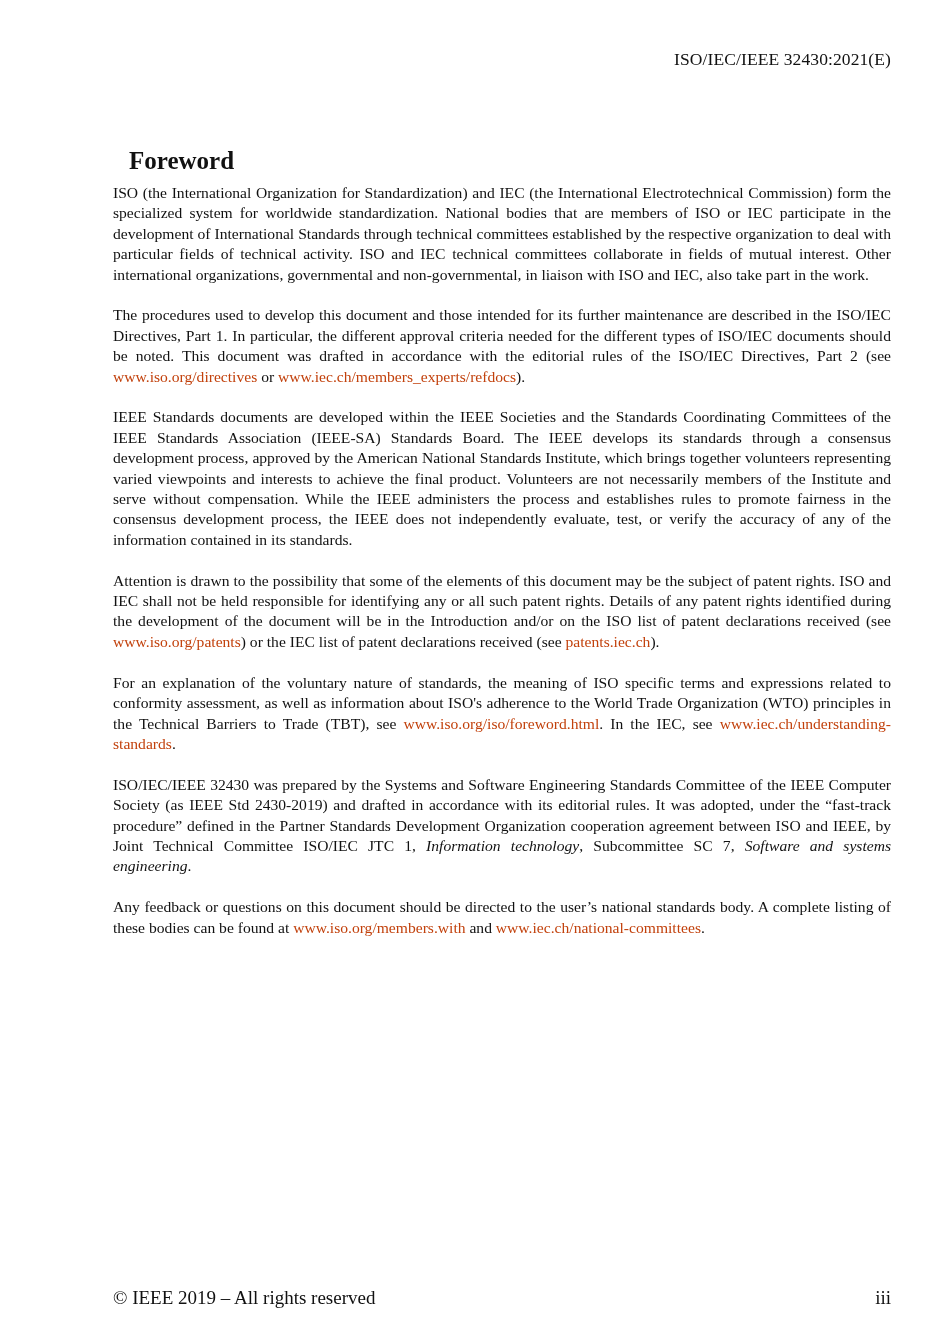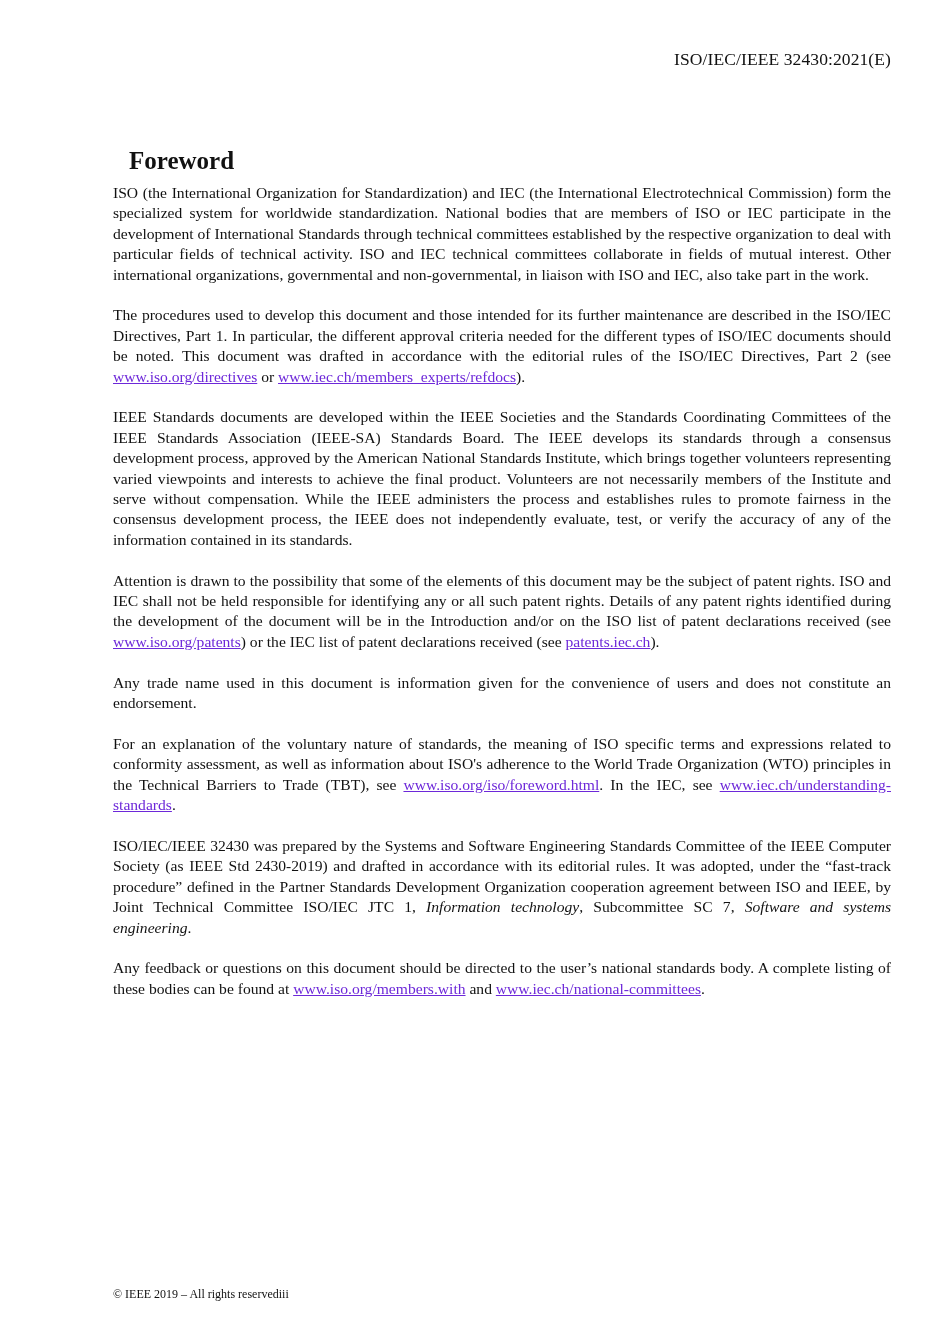--- a/index.html
+++ b/index.html
@@ -38,51 +38,50 @@
       width: 778px;
       font-size: 15.6px;
       line-height: 20.4px;
     }
     .body-text p {
       margin: 0 0 20.4px 0;
       text-align: justify;
       hyphens: none;
     }
     a.link {
-      color: #6d28d9;
-      text-decoration: underline;
+      color: #c2410c;
     }
     em { }
     .footer {
       position: absolute;
       top: 1287px;
       left: 113px;
       width: 778px;
-      font-size: 12px;
+      font-size: 19px;
       display: flex;
+      justify-content: space-between;
       font-family: Liberation Serif, serif;
     }
   </style>
 </head>
 <body>
 
 <div class="page-header">ISO/IEC/IEEE 32430:2021(E)</div>
 
 <h1 class="page-title">Foreword</h1>
 
 <div class="body-text">
   <p>ISO (the International Organization for Standardization) and IEC (the International Electrotechnical Commission) form the specialized system for worldwide standardization. National bodies that are members of ISO or IEC participate in the development of International Standards through technical committees established by the respective organization to deal with particular fields of technical activity. ISO and IEC technical committees collaborate in fields of mutual interest. Other international organizations, governmental and non-governmental, in liaison with ISO and IEC, also take part in the work.</p>
 
   <p><span>The procedures used to develop this document and those intended for its further maintenance are described in the ISO/IEC Directives, Part 1. In particular, the different approval criteria needed for the different types of ISO/IEC documents should be noted. This document was drafted in accordance with the editorial rules of the ISO/IEC Directives, Part 2 (see </span><a class="link">www.iso.org/directives</a><span> or </span><a class="link">www.iec.ch/members_experts/refdocs</a><span>).</span></p>
 
   <p>IEEE Standards documents are developed within the IEEE Societies and the Standards Coordinating Committees of the IEEE Standards Association (IEEE-SA) Standards Board. The IEEE develops its standards through a consensus development process, approved by the American National Standards Institute, which brings together volunteers representing varied viewpoints and interests to achieve the final product. Volunteers are not necessarily members of the Institute and serve without compensation. While the IEEE administers the process and establishes rules to promote fairness in the consensus development process, the IEEE does not independently evaluate, test, or verify the accuracy of any of the information contained in its standards.</p>
 
   <p><span>Attention is drawn to the possibility that some of the elements of this document may be the subject of patent rights. ISO and IEC shall not be held responsible for identifying any or all such patent rights. Details of any patent rights identified during the development of the document will be in the Introduction and/or on the ISO list of patent declarations received (see </span><a class="link">www.iso.org/patents</a><span>) or the IEC list of patent declarations received (see </span><a class="link">patents.iec.ch</a><span>).</span></p>
 
-  <p>Any trade name used in this document is information given for the convenience of users and does not constitute an endorsement.</p>
 
   <p><span>For an explanation of the voluntary nature of standards, the meaning of ISO specific terms and expressions related to conformity assessment, as well as information about ISO's adherence to the World Trade Organization (WTO) principles in the Technical Barriers to Trade (TBT), see  </span><a class="link">www.iso.org/iso/foreword.html</a><span>. In the IEC, see </span><a class="link">www.iec.ch/understanding-standards</a><span>.</span></p>
 
   <p><span>ISO/IEC/IEEE 32430 was prepared by the Systems and Software Engineering Standards Committee of the IEEE Computer Society (as IEEE Std 2430-2019) and drafted in accordance with its editorial rules. It was adopted, under the “fast-track procedure” defined in the Partner Standards Development Organization cooperation agreement between ISO and IEEE, by Joint Technical Committee ISO/IEC JTC 1, </span><em>Information technology</em><span>, Subcommittee SC 7, </span><em>Software and systems engineering</em><span>.</span></p>
 
   <p><span>Any feedback or questions on this document should be directed to the user’s national standards body. A complete listing of these bodies can be found at </span><a class="link">www.iso.org/members.with</a><span> and </span><a class="link">www.iec.ch/national-committees</a><span>.</span></p>
 </div>
 
 <div class="footer">
   <span>© IEEE 2019 – All rights reserved</span>

